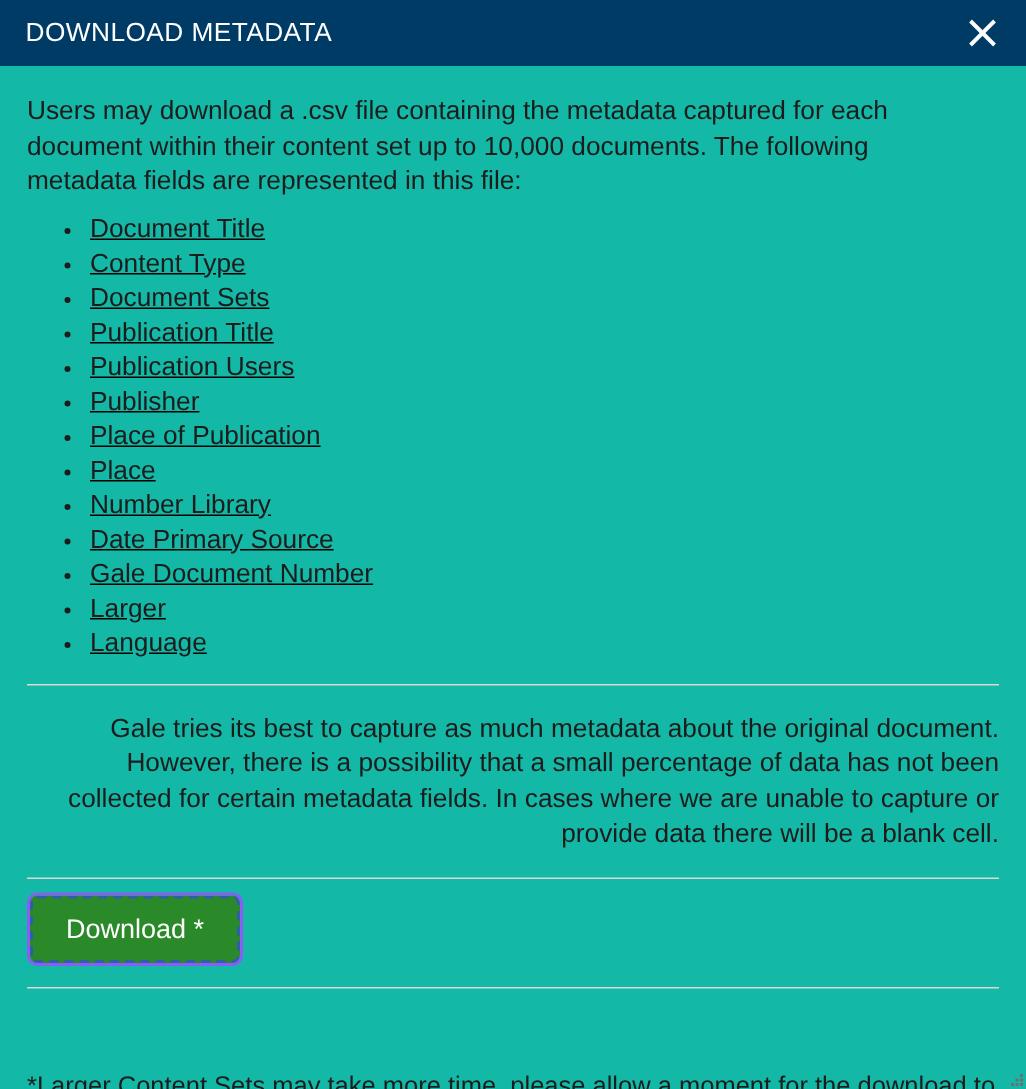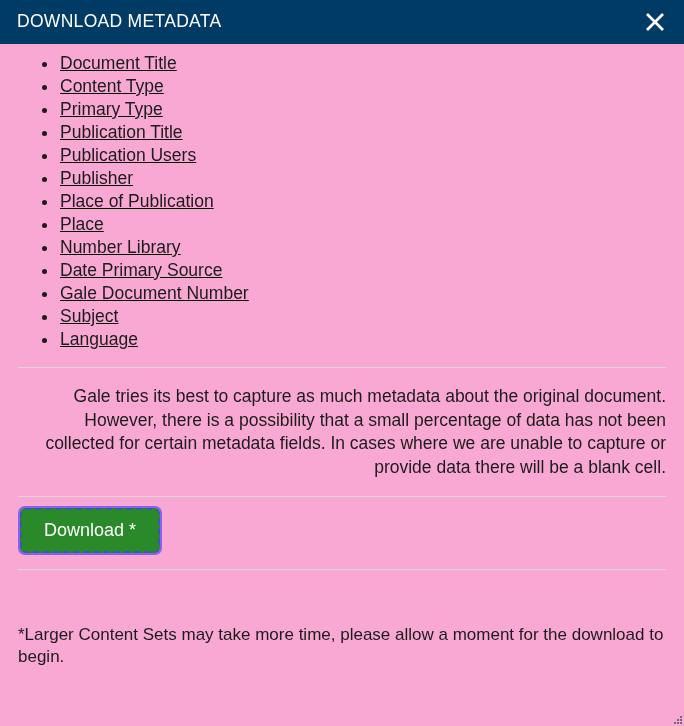--- a/index.html
+++ b/index.html
@@ -12,21 +12,21 @@
     background: #f0f0f0;
     font-family: "Liberation Sans", sans-serif;
     overflow: hidden;
     position: relative;
   }
 
   
   #modal {
     width: 684px;
     height: 726px;
-    background: #f9a8d4;
+    background: #14b8a6;
     display: flex;
     flex-direction: column;
     box-sizing: border-box;
     position: relative;
   }
 
   
   #modal-header {
     height: 44px;
     min-height: 44px;
@@ -165,34 +165,35 @@
     <button id="close-btn" aria-label="Close">
       <svg width="22" height="22" viewBox="0 0 22 22">
         <line x1="3" y1="3" x2="19" y2="19" stroke="#ffffff" stroke-width="2.6" stroke-linecap="butt"></line>
         <line x1="19" y1="3" x2="3" y2="19" stroke="#ffffff" stroke-width="2.6" stroke-linecap="butt"></line>
       </svg>
     </button>
   </div>
 
   <div id="modal-body">
 
+    <p class="para" id="intro-paragraph">Users may download a .csv file containing the metadata captured for each document within their content set up to 10,000 documents. The following metadata fields are represented in this file:</p>
 
     <ul id="fields-list">
       <li>Document Title</li>
       <li>Content Type</li>
-      <li>Primary Type</li>
+      <li>Document Sets</li>
       <li>Publication Title</li>
       <li>Publication Users</li>
       <li>Publisher</li>
       <li>Place of Publication</li>
       <li>Place</li>
       <li>Number Library</li>
       <li>Date Primary Source</li>
       <li>Gale Document Number</li>
-      <li>Subject</li>
+      <li>Larger</li>
       <li>Language</li>
     </ul>
 
     <hr class="divider" id="divider-top">
 
     <p class="para" id="note-paragraph">Gale tries its best to capture as much metadata about the original document. However, there is a possibility that a small percentage of data has not been collected for certain metadata fields. In cases where we are unable to capture or provide data there will be a blank cell.</p>
 
     <hr class="divider" id="divider-mid">
 
     <div id="download-row">

